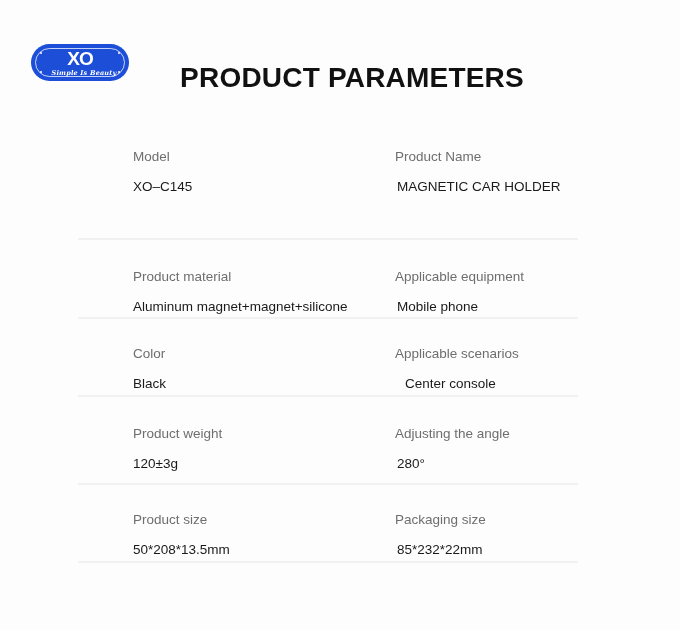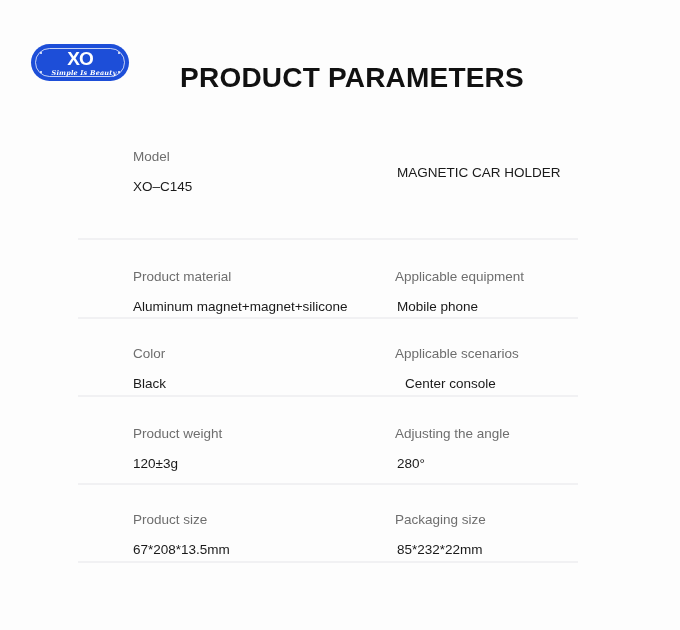--- a/index.html
+++ b/index.html
@@ -154,20 +154,21 @@
 
 <div class="spec-table">
 
   <div class="spec-row" style="height:88px;">
     <div class="cells">
       <div class="cell left">
         <div class="cell-label">Model</div>
         <div class="cell-value">XO–C145</div>
       </div>
       <div class="cell right">
+        <div class="cell-label">Product Name</div>
         <div class="cell-value indent-1">MAGNETIC CAR HOLDER</div>
       </div>
     </div>
     <div class="spec-divider" style="top:88px;"></div>
   </div>
 
   <div class="spec-row" style="height:80px;padding-top:32px;">
     <div class="cells">
       <div class="cell left">
         <div class="cell-label">Product material</div>
@@ -206,21 +207,21 @@
         <div class="cell-value indent-1">280°</div>
       </div>
     </div>
     <div class="spec-divider" style="top:88px;"></div>
   </div>
 
   <div class="spec-row" style="height:60px;padding-top:30px;">
     <div class="cells">
       <div class="cell left">
         <div class="cell-label">Product size</div>
-        <div class="cell-value">67*208*13.5mm</div>
+        <div class="cell-value">50*208*13.5mm</div>
       </div>
       <div class="cell right">
         <div class="cell-label">Packaging size</div>
         <div class="cell-value indent-1">85*232*22mm</div>
       </div>
     </div>
     <div class="spec-divider" style="top:78px;"></div>
   </div>
 
 </div>

